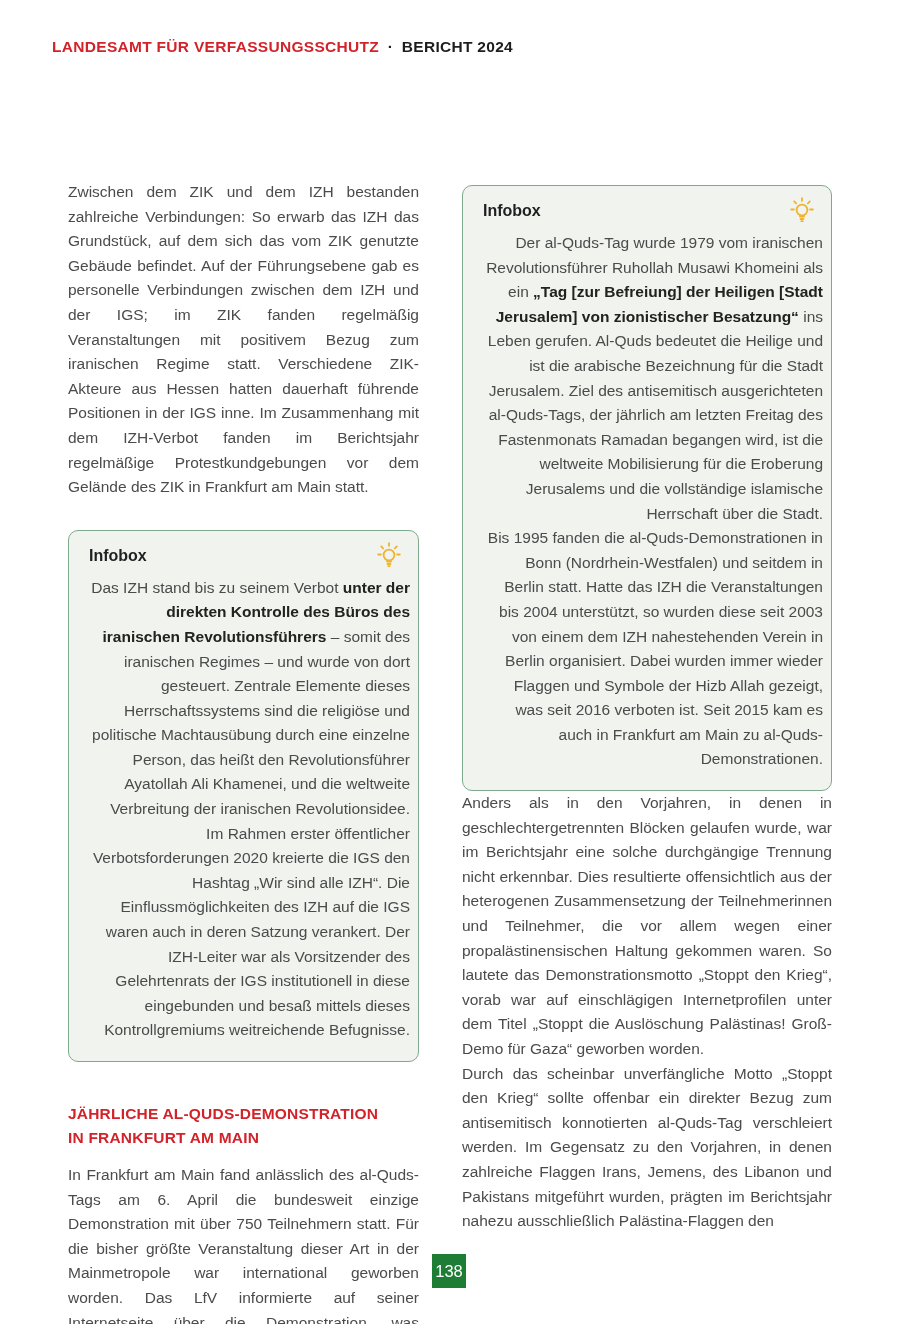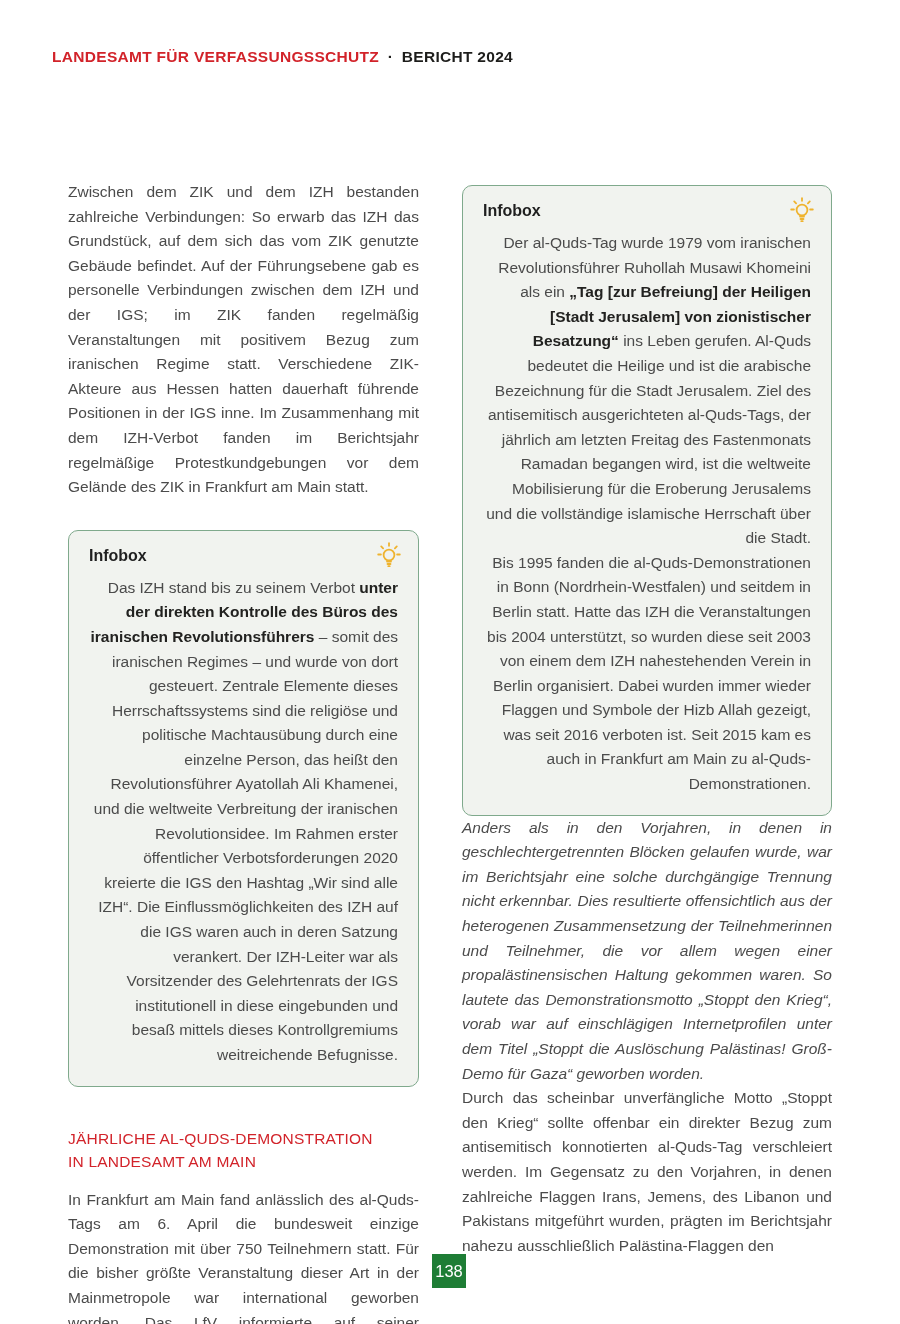--- a/index.html
+++ b/index.html
@@ -5,21 +5,21 @@
   html,body{margin:0;padding:0;background:#e8e8e8;}
   .page{
     position:relative;
     width:900px;height:1324px;
     background:#ffffff;
     font-family:"Liberation Sans", sans-serif;
     margin:0 auto;
     overflow:hidden;
   }
   .report-header{
-    position:absolute;left:52px;top:48px;
+    position:absolute;left:52px;top:38px;
     font-size:15.5px;font-weight:bold;letter-spacing:0.3px;
     white-space:nowrap;
   }
   .report-header .hdr-red{color:#d2232a;}
   .report-header .hdr-sep{color:#1d1d1b;padding:0 4px;}
   .report-header .hdr-dark{color:#1d1d1b;}
 
   .col{position:absolute;top:180px;}
   .col-left{left:68px;width:351px;}
   .col-right{left:462px;width:370px;top:185px;}
@@ -27,43 +27,43 @@
   p.body{
     margin:0;
     font-size:15.5px;line-height:24.6px;color:#4b4b4b;
     text-align:justify;hyphens:auto;-webkit-hyphens:auto;
   }
   .infobox{
     position:relative;
     border:1.5px solid #7fa98c;
     background:#f1f3ef;
     border-radius:10px;
-    padding:13px 20px 18px 20px;
+    padding:13px 8px 18px 20px;
     box-sizing:border-box;
   }
   .infobox-title{
     font-size:16px;font-weight:bold;color:#1f1f1f;
     margin:0 0 8px 0;line-height:24px;
   }
   .infobox p.body{
     text-align:right;hyphens:manual;-webkit-hyphens:manual;
     color:#4b4b4b;
   }
   .infobox p.body + p.body{margin-top:0;}
   .infobox b{color:#222220;}
   .bulb{position:absolute;top:10px;right:14px;}
 
   .section-heading{
     margin:40px 0 14px 0;
-    color:#d2232a;font-size:15.5px;font-weight:normal;
+    color:#d2232a;font-size:15.5px;font-weight:bold;
     line-height:23.5px;letter-spacing:0.2px;
     text-align:left;
   }
   .mt-infobox{margin-top:30px;}
-  .mt-after-box{margin-top:46px;font-style:italic;}
+  .mt-after-box{margin-top:46px;}
   .mt-para{margin-top:24px;}
 
   .page-num{
     position:absolute;left:432px;top:1254px;
     width:34px;height:34px;
     background:#1e7d35;color:#ffffff;
     display:flex;align-items:center;justify-content:center;
     font-size:16.5px;line-height:1;
   }
 </style>
@@ -94,21 +94,21 @@
           <path d="M4.2 13.5 h2.7"></path>
           <path d="M23.1 13.5 h2.7"></path>
         </svg>
       </span>
       <p class="infobox-title">Infobox</p>
       <p class="body"><span>Das IZH stand bis zu seinem Verbot </span><b>unter der direkten Kontrolle des Büros des iranischen Revolutionsführers</b><span> – somit des iranischen Regimes – und wurde von dort gesteuert. Zentrale Elemente dieses Herrschaftssystems sind die religiöse und politische Machtausübung durch eine einzelne Person, das heißt den Revolutionsführer Ayatollah Ali Khamenei, und die weltweite Verbreitung der iranischen Revolutionsidee. Im Rahmen erster öffentlicher Verbotsforderungen 2020 kreierte die IGS den Hashtag „Wir sind alle IZH“. Die Einflussmöglichkeiten des IZH auf die IGS waren auch in deren Satzung verankert. Der IZH-Leiter war als Vorsitzender des Gelehrtenrats der IGS institutionell in diese eingebunden und besaß mittels dieses Kontrollgremiums weitreichende Befugnisse.</span></p>
     </div>
 
     <div class="section-heading">
       <span>JÄHRLICHE AL-QUDS-DEMONSTRATION</span><br>
-      <span>IN LANDESAMT AM MAIN</span>
+      <span>IN FRANKFURT AM MAIN</span>
     </div>
 
     <p class="body">In Frankfurt am Main fand anlässlich des al-Quds-Tags am 6. April die bundesweit einzige Demonstration mit über 750 Teilnehmern statt. Für die bisher größte Veranstaltung dieser Art in der Mainmetropole war international geworben worden. Das LfV informierte auf seiner Internetseite über die Demonstration, was zahlreiche Medien in ihren Beiträgen aufgriffen.</p>
   </div>
 
   <div class="col col-right">
     <div class="infobox">
       <span class="bulb">
         <svg width="30" height="32" viewBox="0 0 30 32" fill="none" stroke="#efb32e" stroke-width="1.8" stroke-linecap="round">
           <circle cx="15" cy="14" r="5.4"></circle>

